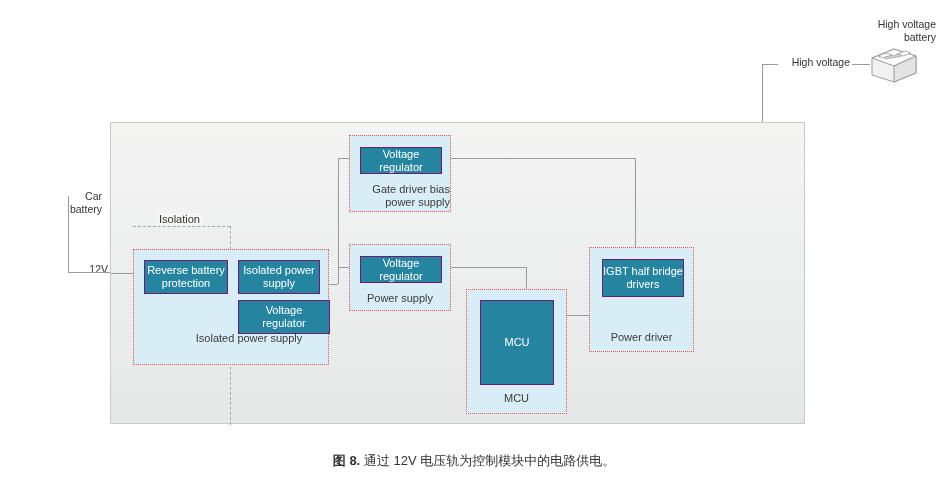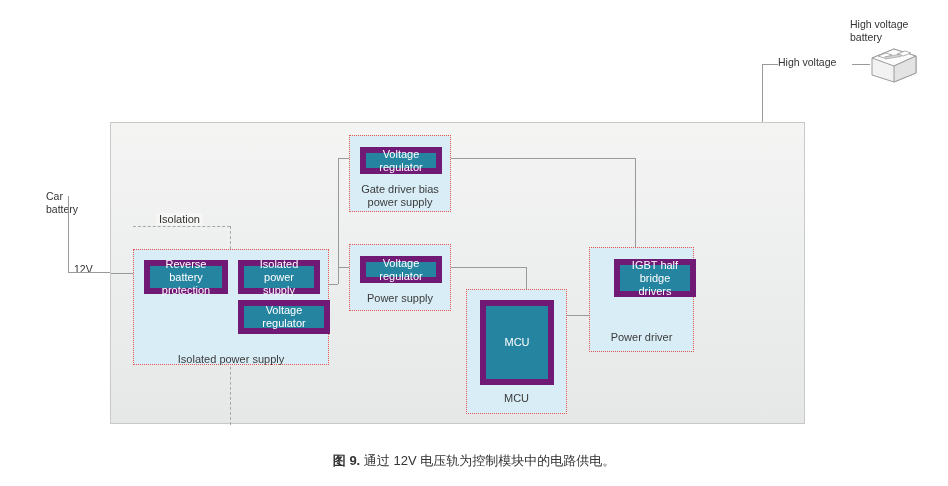--- a/index.html
+++ b/index.html
@@ -45,21 +45,21 @@
     text-align: center;
     font-size: 11px;
     color: #3b3b3b;
     line-height: 13px;
   }
 
   
   .chip {
     position: absolute;
     background: #2585a0;
-    border: 6px solid #701a75;
+    border: 1px solid #701a75;
     box-sizing: border-box;
     color: #ffffff;
     font-size: 11px;
     line-height: 13px;
     display: flex;
     align-items: center;
     justify-content: center;
     text-align: center;
   }
 
@@ -94,21 +94,21 @@
     padding: 0 3px;
     white-space: nowrap;
   }
 
   
   .plain-label {
     position: absolute;
     font-size: 10.5px;
     line-height: 13px;
     color: #333333;
-    text-align: left;
+    text-align: right;
     white-space: pre-line;
   }
 
   
   #figure-caption {
     position: absolute;
     left: 0;
     top: 452px;
     width: 948px;
     text-align: center;
@@ -161,31 +161,31 @@
   <div class="iso-h" style="left:22px; top:103px; width:97px;"></div>
   <div class="iso-v" style="left:119px; top:103px; height:199px;"></div>
   <div id="isolation-label" style="left:45px; top:90px;">Isolation</div>
 
   <div class="wire-h" style="left:0px; top:150px; width:22px;"></div>
 
   <div class="module" style="left:22px; top:126px; width:196px; height:116px;">
     <div class="chip" style="left:104px; top:10px; width:82px; height:34px;">Isolated power<br>supply</div>
     <div class="chip" style="left:10px; top:10px; width:84px; height:34px;">Reverse battery<br>protection</div>
     <div class="chip" style="left:104px; top:50px; width:92px; height:34px;">Voltage<br>regulator</div>
-    <div class="module-caption" style="top:103px;">Isolated power supply</div>
+    <div class="module-caption" style="top:82px;margin-left:18px;">Isolated power supply</div>
   </div>
 
   <div class="wire-h" style="left:218px; top:161px; width:9px;"></div>
   <div class="wire-v" style="left:227px; top:35px; height:126px;"></div>
   <div class="wire-h" style="left:227px; top:35px; width:11px;"></div>
   <div class="wire-h" style="left:227px; top:144px; width:11px;"></div>
 
   <div class="module" style="left:238px; top:12px; width:102px; height:77px;">
     <div class="chip" style="left:10px; top:11px; width:82px; height:27px;">Voltage regulator</div>
-    <div class="module-caption" style="top:47px;">Gate driver bias<br>power supply</div>
+    <div class="module-caption" style="top:47px;text-align:right;">Gate driver bias<br>power supply</div>
   </div>
 
   <div class="wire-h" style="left:340px; top:35px; width:184px;"></div>
   <div class="wire-v" style="left:524px; top:35px; height:108px;"></div>
 
   <div class="module" style="left:238px; top:121px; width:102px; height:67px;">
     <div class="chip" style="left:10px; top:11px; width:82px; height:27px;">Voltage regulator</div>
     <div class="module-caption" style="top:47px;">Power supply</div>
   </div>
 
@@ -193,22 +193,22 @@
   <div class="wire-v" style="left:415px; top:144px; height:22px;"></div>
 
   <div class="module" style="left:355px; top:166px; width:101px; height:125px;">
     <div class="chip" style="left:13px; top:10px; width:74px; height:85px;">MCU</div>
     <div class="module-caption" style="top:102px;">MCU</div>
   </div>
 
   <div class="wire-h" style="left:456px; top:192px; width:22px;"></div>
 
   <div class="module" style="left:478px; top:124px; width:105px; height:105px;">
-    <div class="chip" style="left:24px; top:11px; width:82px; height:38px;">IGBT half bridge<br>drivers</div>
+    <div class="chip" style="left:12px; top:11px; width:82px; height:38px;">IGBT half bridge<br>drivers</div>
     <div class="module-caption" style="top:83px;">Power driver</div>
   </div>
 
 </div>
 
 <div id="figure-caption">
-  <span class="cap-num">图 9.</span>
+  <span class="cap-num">图 8.</span>
   <span>通过 12V 电压轨为控制模块中的电路供电。</span>
 </div>
 
 </body></html>

